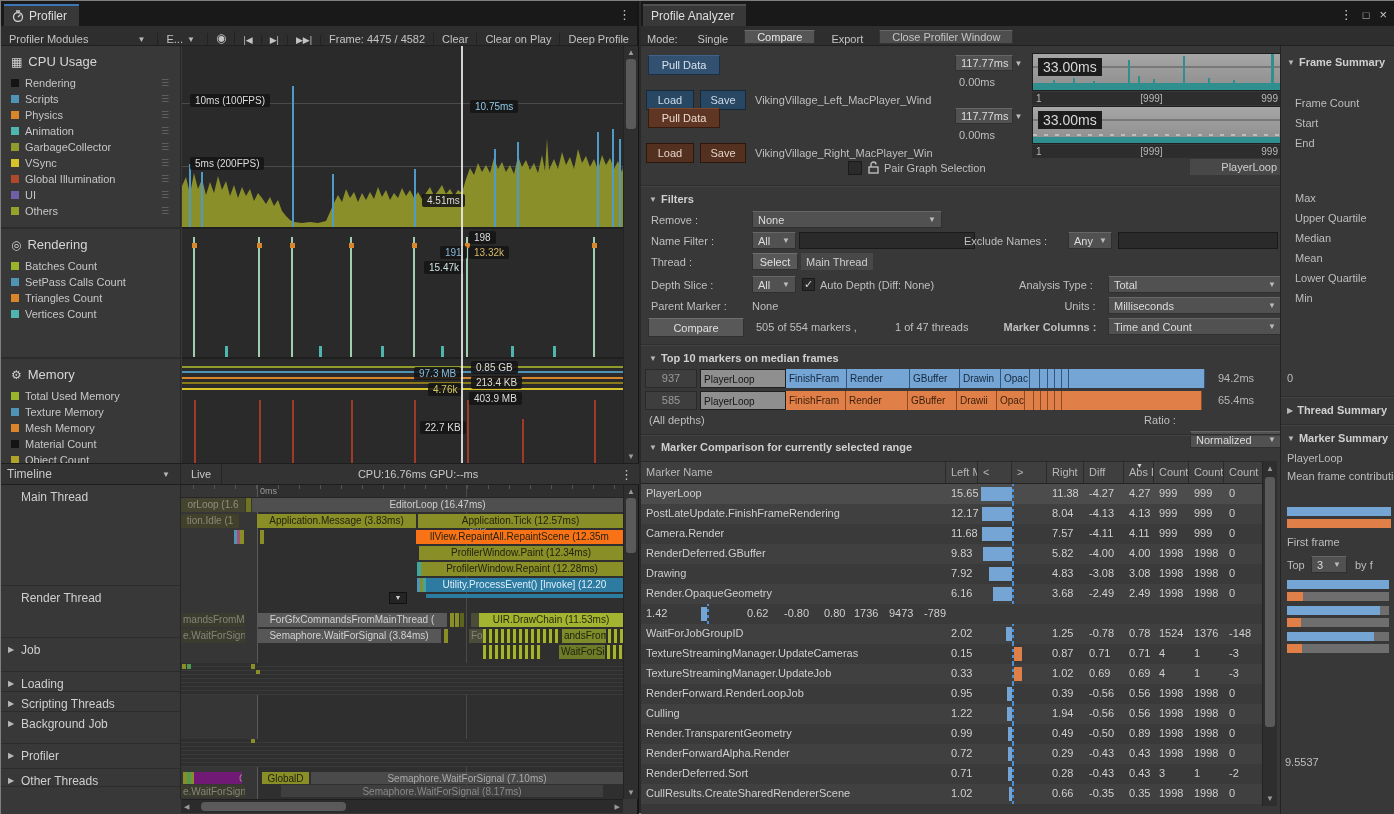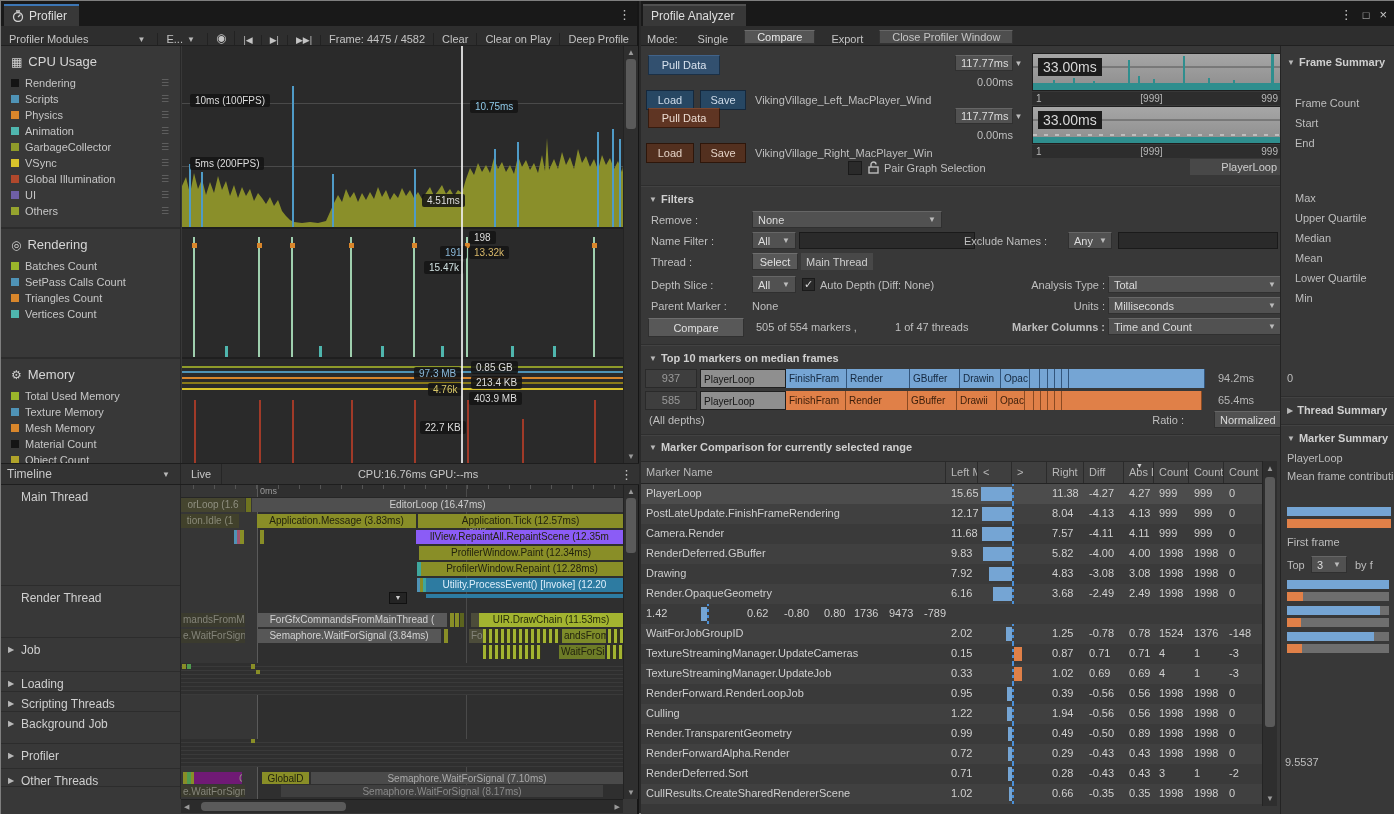--- a/index.html
+++ b/index.html
@@ -71,21 +71,21 @@
   #analyzer { position:absolute; left:640px; top:0; width:754px; height:814px; background:#383838; }
   .pullbtn { position:absolute; width:72px; height:20px; font-size:11px; }
   .blue-th { background:#32506f; border:1px solid #1b3046; border-top-color:#41638a; color:#d8e2ee; }
   .blue-th2 { background:#274763; border:1px solid #15283c; color:#cfdcea; }
   .brown-th { background:#5f3523; border:1px solid #371b0e; border-top-color:#7a4730; color:#ecdcd2; }
   .brown-th2 { background:#53301f; border:1px solid #2e160a; color:#e4d2c6; }
   .mini-graph { position:absolute; width:250px; height:38px; background:linear-gradient(#a6a6a6,#8d8d8d); border:1px solid #1f1f1f; }
   .slider-row { position:absolute; width:250px; height:13px; background:#2d2d2d; color:#b8b8b8; font-size:10px; display:flex; justify-content:space-between; padding:0 4px; align-items:center; }
   .g-tip { position:absolute; background:#1d1d1d; color:#d8d8d8; font-size:14px; padding:1px 5px; }
   .flabel { position:absolute; color:#bfbfbf; }
-  .rlabel { position:absolute; color:#bfbfbf; text-align:right; }
+  .rlabel { position:absolute; color:#bfbfbf; text-align:center; }
   .chip { position:absolute; background:#484848; color:#cfcfcf; display:flex; align-items:center; padding:0 5px; }
   .divider { position:absolute; left:0; height:2px; background:#2e2e2e; border-bottom:1px solid #424242; }
 
   
   .t10row { position:absolute; height:19px; display:flex; }
   .t10num { position:absolute; width:52px; height:19px; background:#3e3e3e; border:1px solid #2a2a2a; color:#9a9a9a; text-align:center; line-height:17px; }
   .t10seg { height:19px; overflow:hidden; white-space:nowrap; font-size:10px; line-height:19px; padding:0 3px; flex:0 0 auto; }
   .blueb .t10seg { background:#75a5d4; color:#14283f; border-right:1px solid #33567c; }
   .orangeb .t10seg { background:#e08048; color:#3a1d0a; border-right:1px solid #8a4a22; }
   .t10seg.seg0 { background:#8f8f8f !important; color:#151515 !important; border:1px solid #1f1f1f !important; }
@@ -425,21 +425,21 @@
             <div class="tl-item ctr" style="left: 237px; top: 16px; width: 205px; height: 14px; background: rgb(137, 142, 39); color: rgb(35, 35, 14);"><span>Application.Tick (12.57ms)</span></div>
 
             <div class="tl-item" style="left: 53px; top: 32px; width: 2px; height: 14px; background: rgb(79, 147, 182);"><span></span></div>
 
             <div class="tl-item" style="left: 56px; top: 32px; width: 2px; height: 14px; background: rgb(160, 85, 112);"><span></span></div>
 
             <div class="tl-item" style="left: 59px; top: 32px; width: 2px; height: 14px; background: rgb(137, 142, 39);"><span></span></div>
 
             <div class="tl-item" style="left: 79px; top: 32px; width: 3px; height: 14px; background: rgb(137, 142, 39);"><span></span></div>
 
-            <div class="tl-item ctr" style="left: 235px; top: 32px; width: 207px; height: 14px; background: #8b5cf6; color: rgb(35, 35, 14);"><span>llView.RepaintAll.RepaintScene (12.35m</span></div>
+            <div class="tl-item ctr" style="left: 235px; top: 32px; width: 207px; height: 14px; background: #f97316; color: rgb(35, 35, 14);"><span>llView.RepaintAll.RepaintScene (12.35m</span></div>
 
             <div class="tl-item ctr" style="left: 238px; top: 48px; width: 204px; height: 14px; background: rgb(137, 142, 39); color: rgb(35, 35, 14);"><span>ProfilerWindow.Paint (12.34ms)</span></div>
 
             <div class="tl-item" style="left: 236px; top: 64px; width: 3px; height: 14px; background: rgb(63, 167, 158);"><span></span></div>
 
             <div class="tl-item ctr" style="left: 240px; top: 64px; width: 202px; height: 14px; background: rgb(137, 142, 39); color: rgb(35, 35, 14);"><span>ProfilerWindow.Repaint (12.28ms)</span></div>
 
             <div class="tl-item" style="left: 236px; top: 80px; width: 2px; height: 14px; background: rgb(79, 147, 182);"><span></span></div>
 
             <div class="tl-item" style="left: 239px; top: 80px; width: 2px; height: 14px; background: rgb(137, 142, 39);"><span></span></div>
@@ -774,21 +774,21 @@
         <div class="t10seg" style="width: 9px;"><span></span></div>
         <div class="t10seg" style="width: 7px;"><span></span></div>
         <div class="t10seg" style="width: 5px;"><span></span></div>
         <div class="t10seg" style="width: 5px;"><span></span></div>
         <div class="t10seg" style="width: 4px;"><span></span></div>
         <div class="t10seg" style="width: 140px;"><span></span></div>
       </div>
     <span class="t10time" style="left:577px;top:393px;">65.4ms</span>
     <span class="flabel" style="left:8px;top:413px;">(All depths)</span>
     <span class="rlabel" style="left:495px;top:413px;width:48px;">Ratio :</span>
-    <div class="dd" style="position:absolute;left:549px;top:410px;width:92px;margin-left:24px;">
+    <div class="dd" style="position:absolute;left:549px;top:430px;width:92px;">
         <span>Normalized</span>
         <span class="arr">▼</span>
       </div>
 
     <div class="divider" style="top:433px;width:641px;"></div>
 
     <div class="sechead" style="position:absolute;left:8px;top:440px;">
         <span class="fold">▼</span>
         <span>Marker Comparison for currently selected range</span>
       </div>

